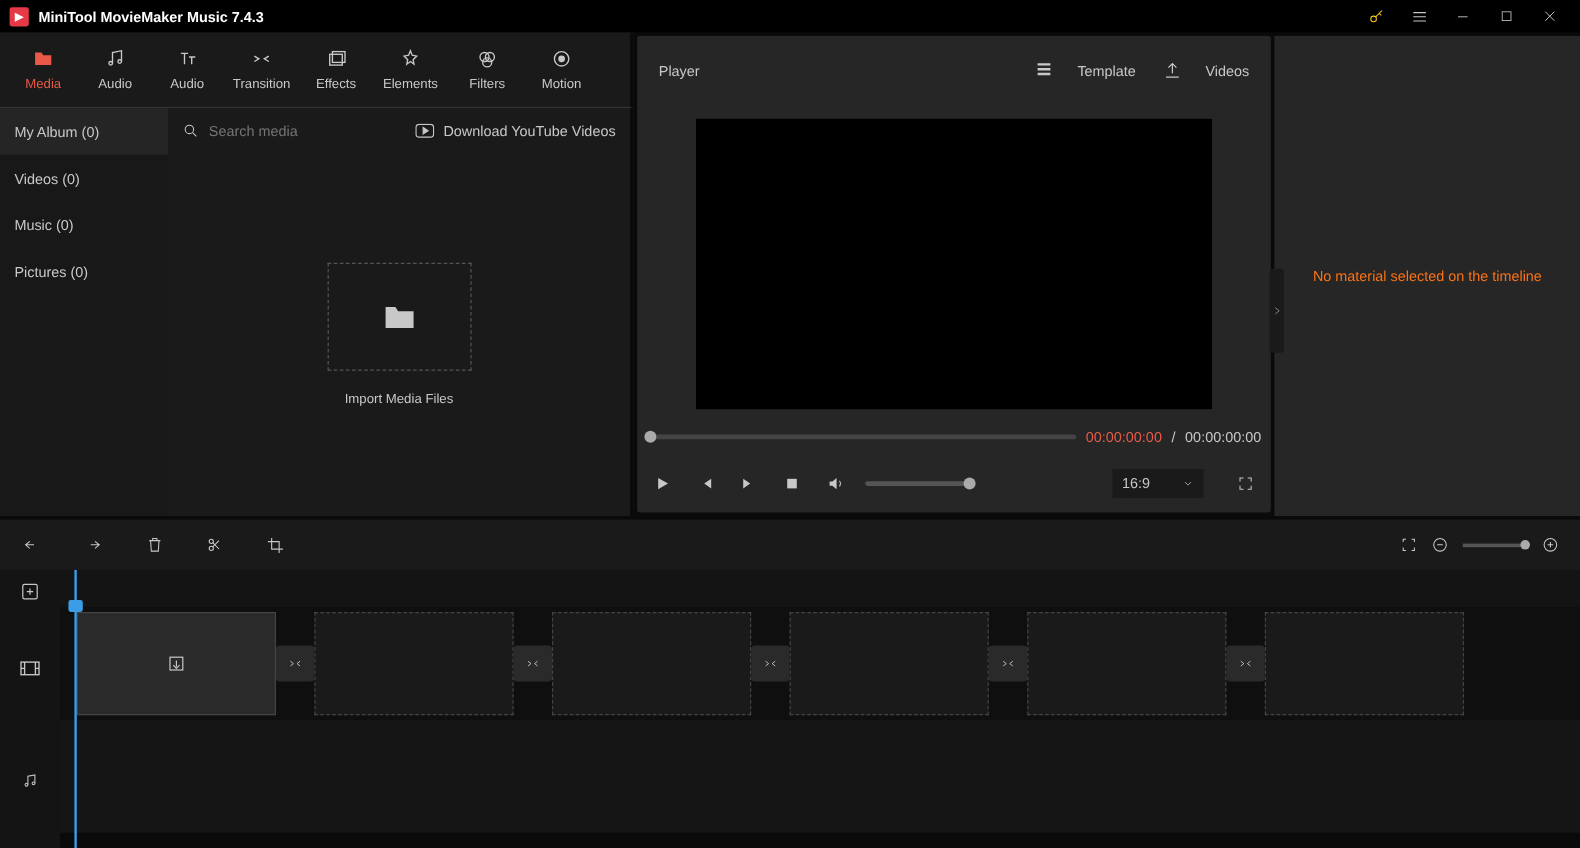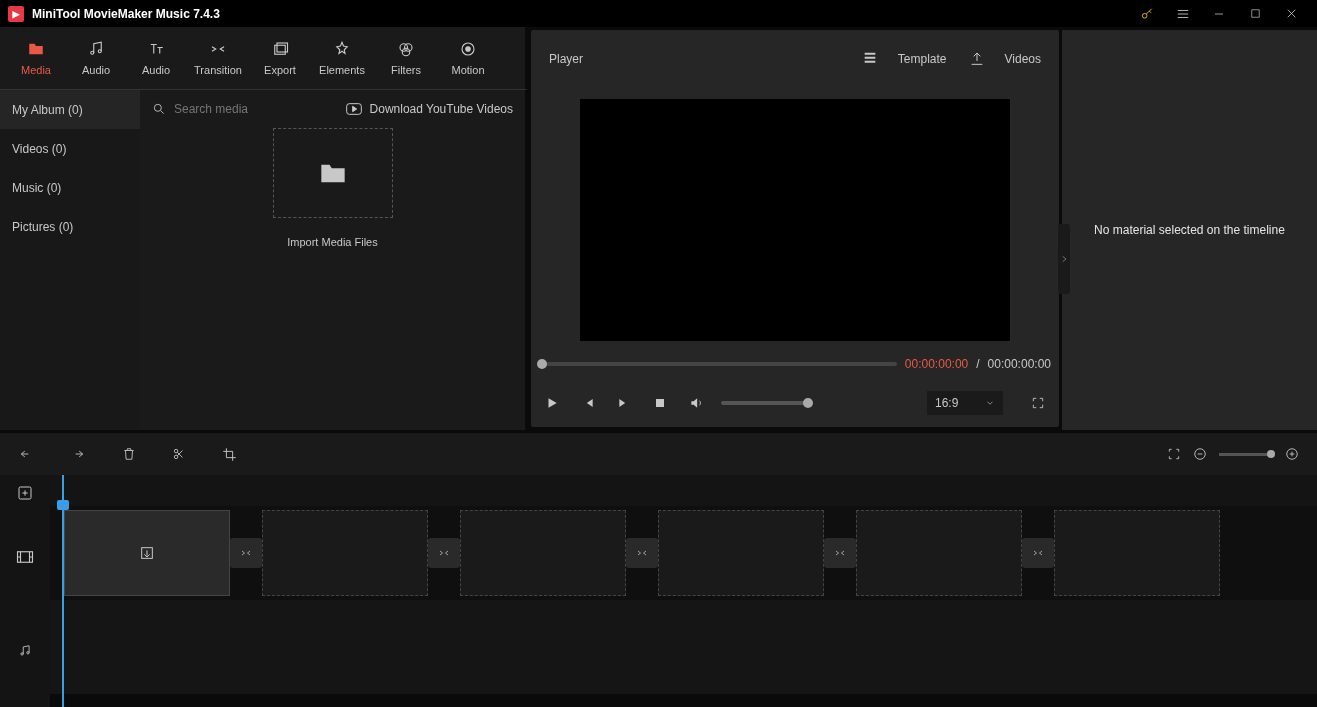--- a/index.html
+++ b/index.html
@@ -25,21 +25,21 @@
 
 .media-area{flex:1;display:flex;background:#1a1a1a;border-right:3px solid #0a0a0a}
 .sidebar{width:140px;background:#181818}
 .sidebar-item{height:39px;display:flex;align-items:center;padding:0 12px;cursor:pointer;font-size:11px}
 .sidebar-item.active{background:#252525}
 .media-content{flex:1;display:flex;flex-direction:column}
 .media-header{height:38px;display:flex;align-items:center;padding:0 12px;gap:8px}
 .search-wrap{display:flex;align-items:flex-start;gap:8px;flex:1}
 .search-input{background:transparent;border:none;outline:none;color:#888;font-size:12px;width:140px}
 .yt-btn{display:flex;align-items:center;gap:8px;font-size:11px;cursor:pointer}
-.import-area{flex:1;display:flex;flex-direction:column;align-items:center;gap:18px}
+.import-area{flex:1;display:flex;flex-direction:column;align-items:center;justify-content:center;gap:18px}
 .import-box{width:120px;height:90px;border:1px dashed #555;display:flex;align-items:center;justify-content:center;cursor:pointer}
 .import-label{font-size:11px}
 
 .player-panel{width:528px;background:#262626;margin-top:3px;border-radius:2px;height:397px;margin-left:3px;display:flex;flex-direction:column}
 .player-header{height:57px;display:flex;align-items:center;padding:0 18px}
 .player-title{font-size:12px}
 .player-header .spacer{flex:1}
 .player-btn{display:flex;align-items:center;gap:20px;cursor:pointer;margin-left:22px;font-size:12px}
 .preview{flex:1;display:flex;align-items:center;justify-content:center;padding-top:4px}
 .preview-box{width:430px;height:242px;background:#000}
@@ -49,21 +49,21 @@
 .time-cur{color:#e85a47;font-size:12px}
 .time-tot{font-size:12px}
 .controls{height:48px;display:flex;align-items:center;padding:0 10px;gap:14px}
 .ctrl-btn{cursor:pointer;display:flex;align-items:center;justify-content:center;width:22px}
 .vol-slider{width:90px;height:4px;background:#555;border-radius:2px;position:relative}
 .vol-dot{width:10px;height:10px;background:#aaa;border-radius:50%;position:absolute;right:-2px;top:-3px}
 .controls .spacer{flex:1}
 .aspect{width:76px;height:24px;background:#1a1a1a;display:flex;align-items:center;justify-content:space-between;padding:0 8px;cursor:pointer;font-size:11px}
 
 .right-panel{flex:1;background:#262626;margin:3px 0 0 3px;display:flex;flex-direction:column;align-items:center;justify-content:center;position:relative}
-.right-msg{font-size:12px;color:#e5e5e5}
+.right-msg{font-size:12px;color:#f97316}
 .right-collapse{position:absolute;left:-4px;top:194px;width:12px;height:70px;background:#1a1a1a;border-radius:3px;display:flex;align-items:center;justify-content:center;cursor:pointer}
 
 .edit-bar{height:42px;background:#1a1a1a;display:flex;align-items:center;padding:0 18px;gap:36px;margin-top:3px}
 .edit-bar .spacer{flex:1}
 .zoom-group{display:flex;align-items:center;gap:12px}
 .zoom-slider{width:54px;height:3px;background:#555;position:relative}
 .zoom-dot{width:8px;height:8px;background:#aaa;border-radius:50%;position:absolute;right:-2px;top:-3px}
 
 .timeline{display:flex;height:232px;background:#0a0a0a}
 .tl-left{width:50px;background:#141414;display:flex;flex-direction:column}
@@ -144,21 +144,21 @@
         <svg viewBox="0 0 24 24">
             <path d="M4 9l5 3-5 3M20 15l-5-3 5-3"></path>
           </svg>
         <span>Transition</span>
       </div>
       <div class="tool-tab narrow">
         <svg viewBox="0 0 24 24">
             <rect x="5" y="7" width="14" height="12"></rect>
             <rect x="8" y="4" width="14" height="12"></rect>
           </svg>
-        <span>Export</span>
+        <span>Effects</span>
       </div>
       <div class="tool-tab">
         <svg viewBox="0 0 24 24">
             <path d="M12 3l2 5 5 1-4 4 1 5-4-3-4 3 1-5-4-4 5-1z"></path>
           </svg>
         <span>Elements</span>
       </div>
       <div class="tool-tab">
         <svg viewBox="0 0 24 24">
             <circle cx="9" cy="10" r="5"></circle>

